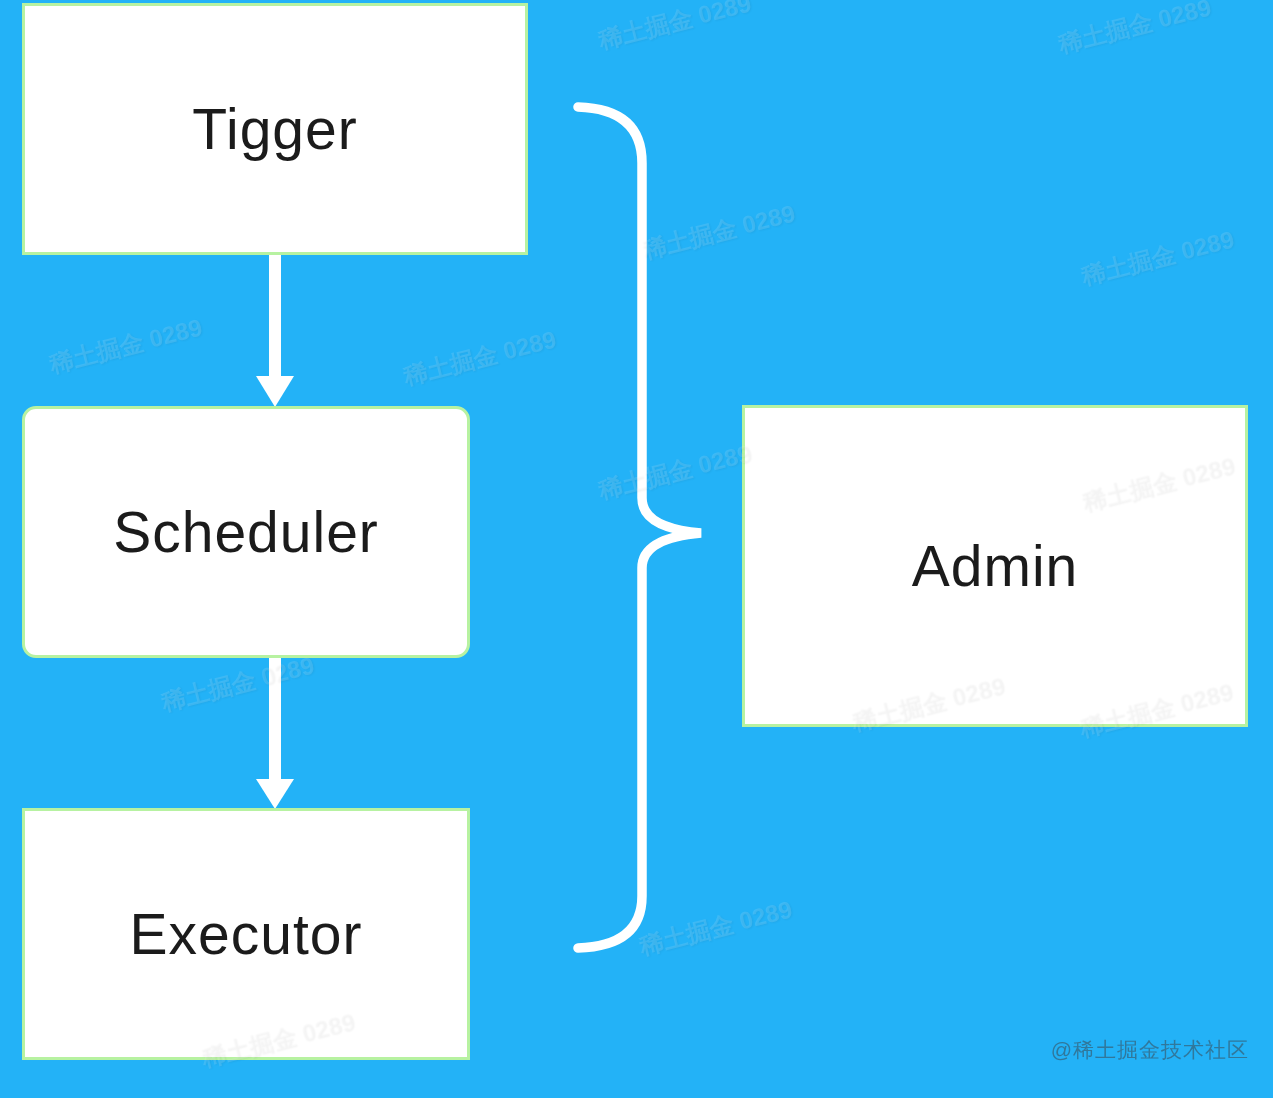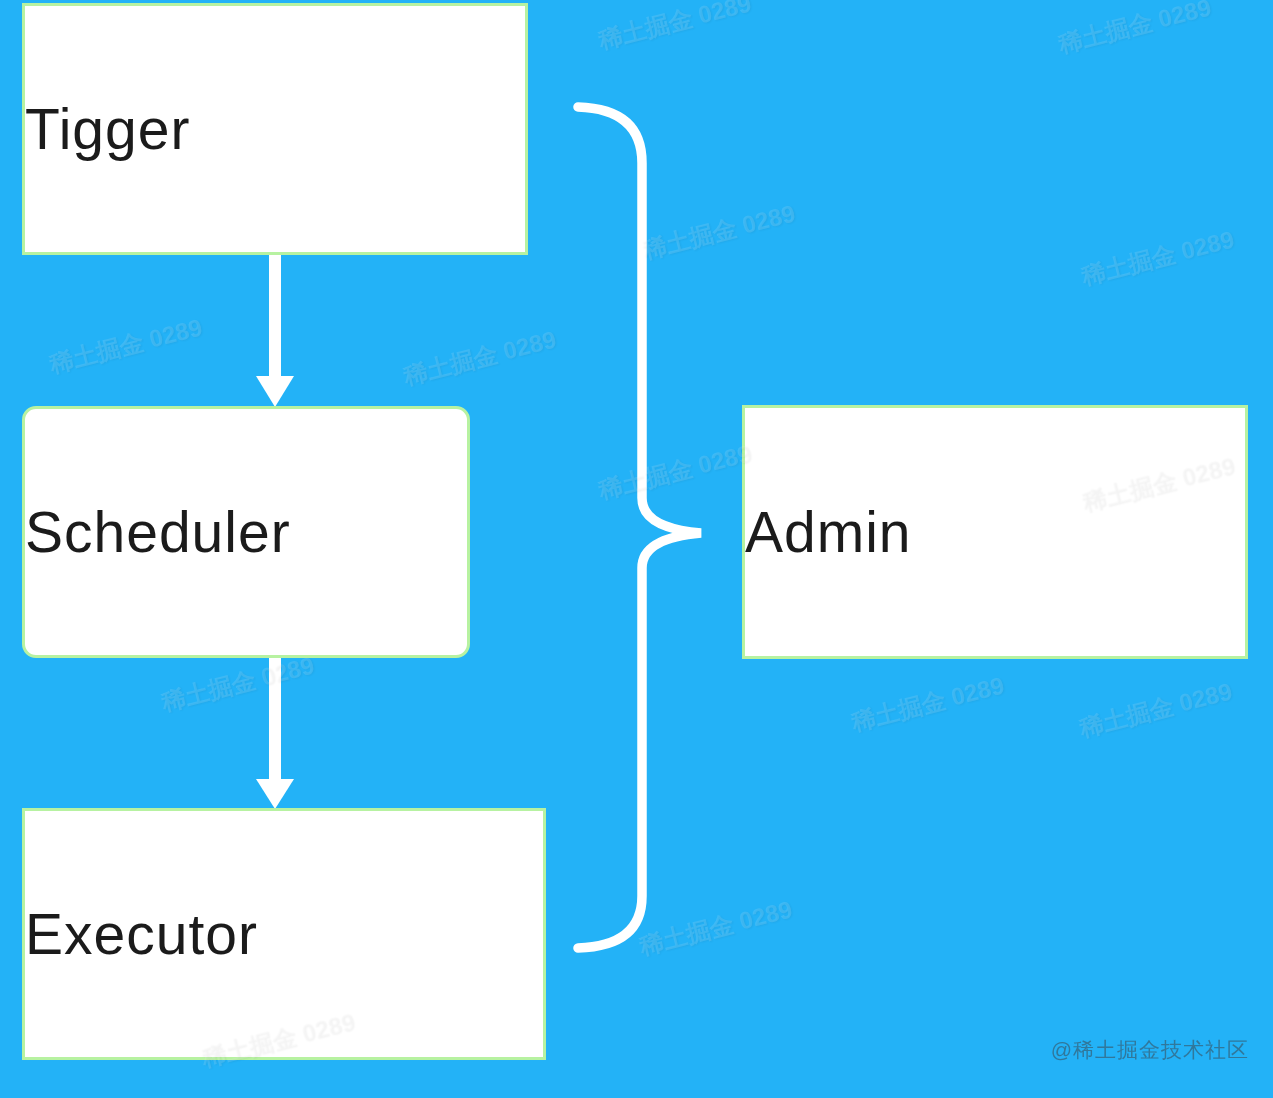--- a/index.html
+++ b/index.html
@@ -8,29 +8,29 @@
     width:1273px;height:1098px;
     background:#23B2F7;
     overflow:hidden;
     font-family:"Liberation Sans", sans-serif;
   }
   .node{
     position:absolute;
     box-sizing:border-box;
     background:#FFFFFF;
     border:3px solid #B7F2A1;
-    display:flex;align-items:center;justify-content:flex-start;
+    display:flex;align-items:center;justify-content:center;
     font-size:57px;
     color:#1B1B1B;
     letter-spacing:1px;
   }
   .node-tigger   {left:22px;  top:3px;   width:506px; height:252px;}
   .node-scheduler{left:22px;  top:406px; width:448px; height:252px;border-radius:14px;}
-  .node-executor {left:22px;  top:808px; width:524px; height:252px;}
-  .node-admin    {left:742px; top:405px; width:506px; height:254px;}
+  .node-executor {left:22px;  top:808px; width:448px; height:252px;}
+  .node-admin    {left:742px; top:405px; width:506px; height:322px;}
   .connectors{
     position:absolute;left:0;top:0;width:1273px;height:1098px;
     pointer-events:none;
   }
   .wm-tile{
     position:absolute;
     color:rgba(255,255,255,0.13);
     text-shadow:1px 1px 2px rgba(0,0,0,0.05);
     font-size:24px;
     font-weight:bold;

